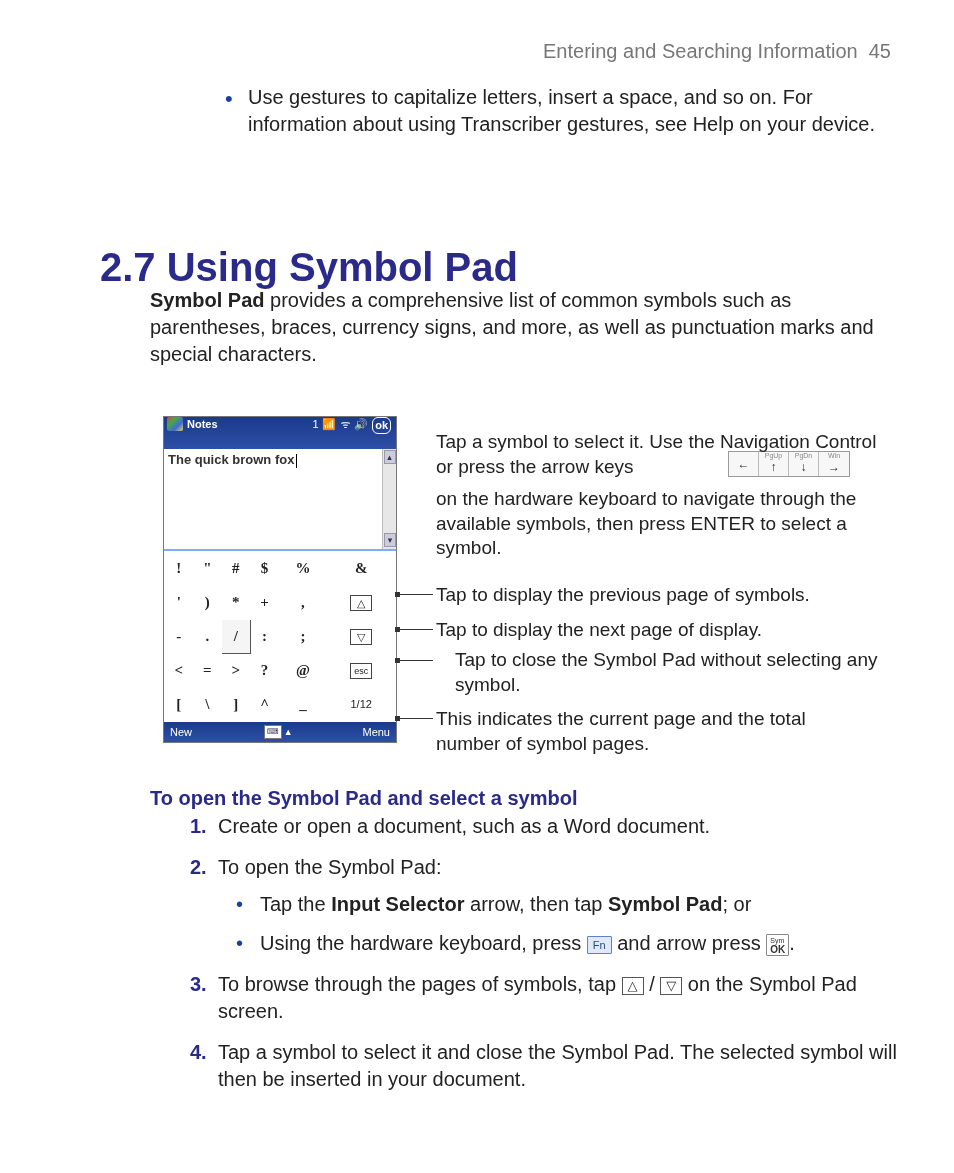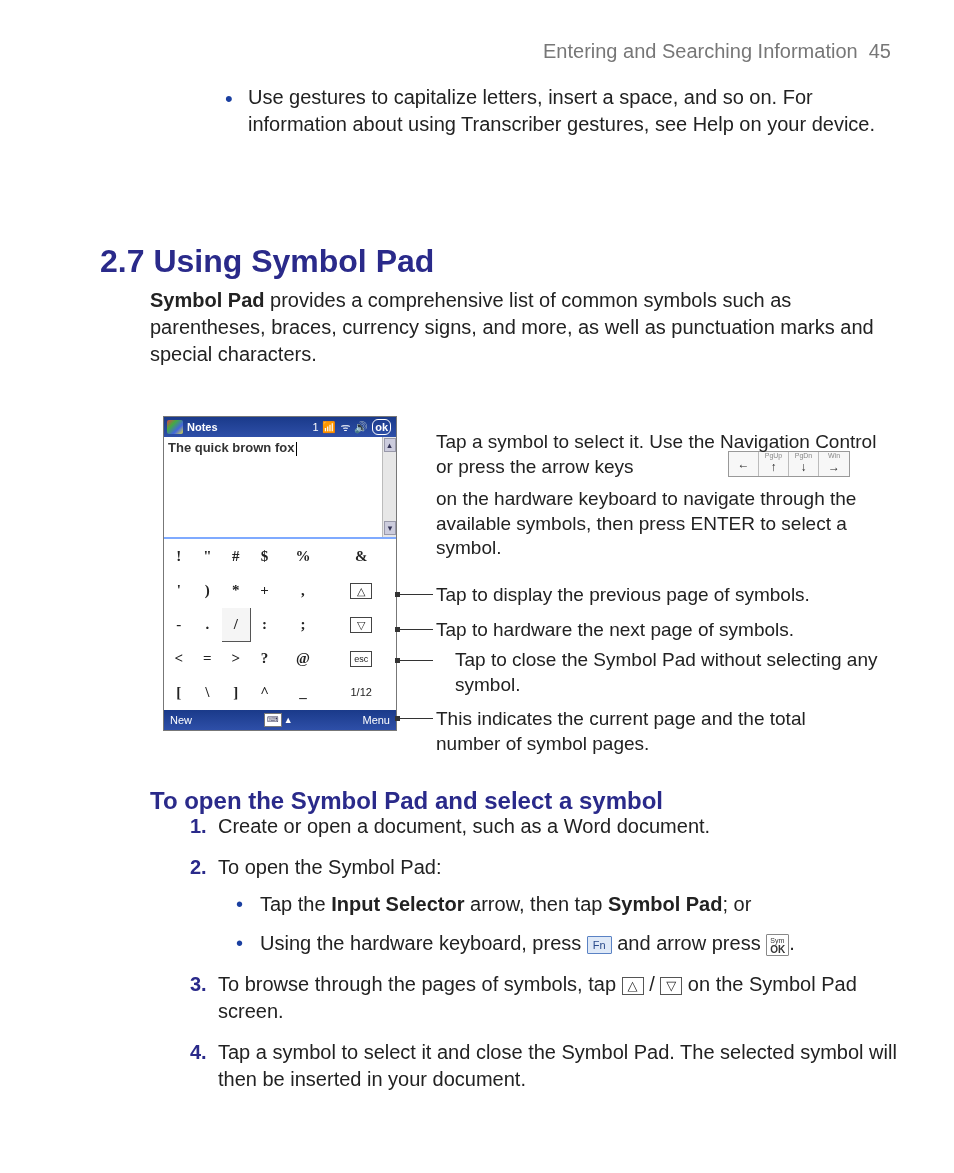--- a/index.html
+++ b/index.html
@@ -33,21 +33,21 @@
     color: #1a3fa0;
     font-size: 22px;
   }
   .bullet-text { padding-left: 38px; }
   .section-title {
     position: absolute;
     top: 240px;
     left: 100px;
     color: #2a2a8a;
     font-weight: 700;
-    font-size: 32px;
+    font-size: 40px;
     text-align: right;
   }
   .intro {
     position: absolute;
     top: 287px;
     left: 150px;
     width: 750px;
   }
   .bold { font-weight: 700; margin-top: 43px; }
 
@@ -58,22 +58,22 @@
     left: 163px;
     width: 234px;
     border: 1px solid #777;
     font-family: Tahoma, Arial, sans-serif;
     font-size: 12px;
   }
   .shot .titlebar {
     background: linear-gradient(#1a3a8a,#2e4fa8);
     color: #fff;
     display: flex;
-    align-items: center;
-    height: 20px;
+    align-items: flex-start;
+    height: 32px;
     padding: 0 3px;
     font-size: 11px;
   }
   .shot .titlebar .win { width: 16px; height: 14px; background: linear-gradient(135deg,#d44,#4a4,#46d,#dd4); border-radius:2px; margin-right:4px;}
   .shot .titlebar .tname { flex:1; font-weight:600; }
   .shot .titlebar .ticon { margin: 0 2px; font-size:11px; }
   .shot .doc {
     background: #fff;
     height: 102px;
     position: relative;
@@ -142,21 +142,21 @@
   
   .hline { position:absolute; height:1px; background:#333; }
   .sqdot { position:absolute; width:5px; height:5px; background:#333; }
 
   
   .subhead {
     position:absolute;
     top:785px; left:150px;
     color:#2a2a8a;
     font-weight:700;
-    font-size:24px;
+    font-size:20px;
   }
   ol.steps {
     position:absolute;
     top:813px; left:190px;
     width:713px;
     list-style:none;
   }
   ol.steps > li {
     position:relative;
     padding-left:28px;
@@ -309,21 +309,21 @@
     </div>
   <div class="ak">
       <span class="lbl">Win</span>
       <span>→</span>
     </div>
 </div>
 
 <div class="callout c1">Tap a symbol to select it. Use the Navigation Control or press the arrow keys</div>
 <div class="callout c1b">on the hardware keyboard to navigate through the available symbols, then press ENTER to select a symbol.</div>
 <div class="callout c2">Tap to display the previous page of symbols.</div>
-<div class="callout c3">Tap to hardware the next page of symbols.</div>
+<div class="callout c3">Tap to display the next page of display.</div>
 <div class="callout c4">Tap to close the Symbol Pad without selecting any symbol.</div>
 <div class="callout c5">This indicates the current page and the total number of symbol pages.</div>
 
 <div class="hline" style="top:594px;left:397px;width:36px"></div>
 <div class="sqdot" style="top:592px;left:395px"></div>
 <div class="hline" style="top:629px;left:397px;width:36px"></div>
 <div class="sqdot" style="top:627px;left:395px"></div>
 <div class="hline" style="top:660px;left:397px;width:36px"></div>
 <div class="sqdot" style="top:658px;left:395px"></div>
 <div class="hline" style="top:718px;left:397px;width:36px"></div>

